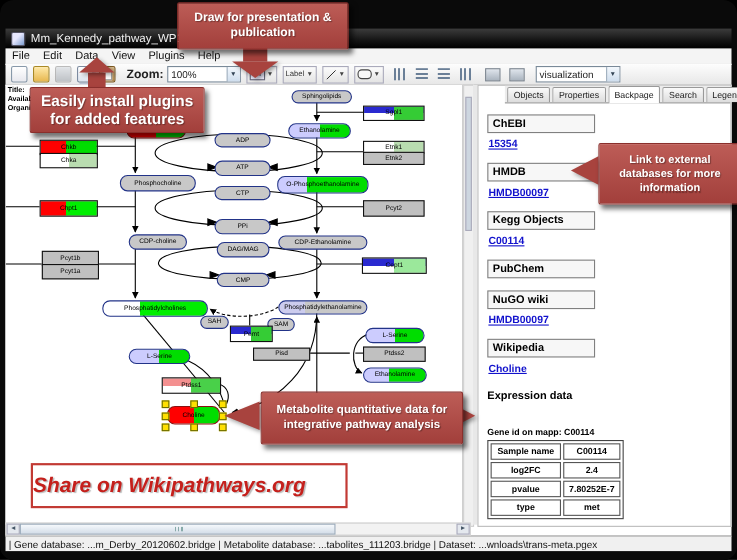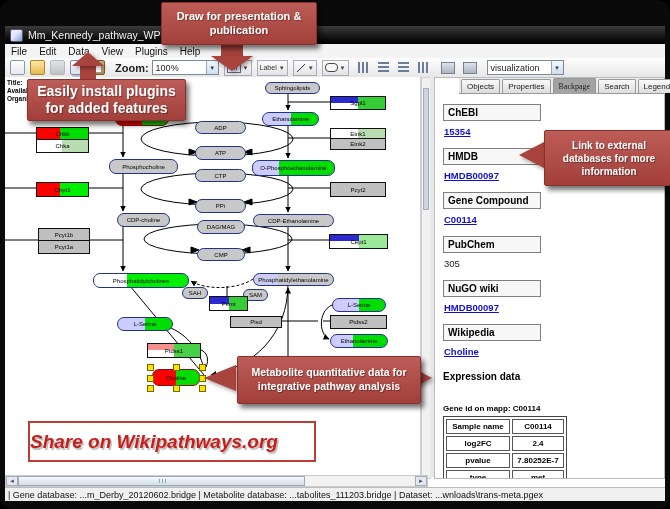--- a/index.html
+++ b/index.html
@@ -59,21 +59,21 @@
   .node.pill{border-radius:7px;}
   .node.box{border-color:#111;}
   .handle{position:absolute;width:5px;height:5px;background:#ffe000;border:1px solid #6b6b00;z-index:5;}
 
   
   .sidepanel{position:absolute;left:429px;top:0;right:0;height:400px;background:#fff;border:1px solid #bbb;}
   .tabs{position:absolute;left:0;top:0;right:0;height:15px;background:#ececec;display:flex;align-items:center;
     border-bottom:1px solid #999;margin-left:24px;}
   .tab{height:13px;border:1px solid #999;border-bottom:none;background:linear-gradient(180deg,#fafafa,#dcdcdc);
     font-size:8px;display:flex;align-items:center;padding:0 5px;margin-left:2px;border-radius:2px 2px 0 0;color:#222;}
-  .tab.active{background:#a3a3a3;height:15px;font-weight:normal;position:relative;z-index:2;font-family:Liberation Serif, serif;}
+  .tab.active{background:#ffffff;height:15px;font-weight:normal;position:relative;z-index:2;}
   .panel-content{position:absolute;left:0;top:16px;right:0;bottom:0;overflow:hidden;padding:6px 0 0 8px;}
   .section-header{width:92px;border:1px solid #808080;background:#f7f7f7;font-size:10px;font-weight:bold;
     color:#000;padding:2px 0 2px 4px;margin-top:11px;}
   .section-header.first{margin-top:4px;}
   .section-value{font-size:9.5px;font-weight:bold;margin:5px 0 0 1px;}
   .section-value a{color:#1111cc;text-decoration:underline;}
   .section-value span{color:#222;font-weight:normal;}
   .expr-heading{font-size:10px;font-weight:bold;margin-top:14px;color:#000;}
   .geneid-line{font-size:8px;font-weight:bold;margin-top:22px;color:#000;}
   .expr-table{margin-top:3px;border:1px solid #444;display:inline-block;padding:1px;background:#fff;}
@@ -276,24 +276,23 @@
           <div class="tab active">Backpage</div>
           <div class="tab">Search</div>
           <div class="tab">Legend</div>
         </div>
       <div class="panel-content">
         <div id="sections">
             <div class="section-header first">ChEBI</div>
             <div class="section-value"><a href="#">15354</a></div>
             <div class="section-header">HMDB</div>
             <div class="section-value"><a href="#">HMDB00097</a></div>
-            <div class="section-header">Gene Compound</div>
+            <div class="section-header">Kegg Objects</div>
             <div class="section-value"><a href="#">C00114</a></div>
             <div class="section-header">PubChem</div>
-            <div class="section-value"><span>305</span></div>
             <div class="section-header">NuGO wiki</div>
             <div class="section-value"><a href="#">HMDB00097</a></div>
             <div class="section-header">Wikipedia</div>
             <div class="section-value"><a href="#">Choline</a></div>
           </div>
         <div class="expr-heading">Expression data</div>
         <div class="geneid-line">Gene id on mapp: C00114</div>
         <div class="expr-table" id="expr-table"><div class="expr-row">
               <div class="expr-cell c0">Sample name</div>
               <div class="expr-cell c1">C00114</div>

